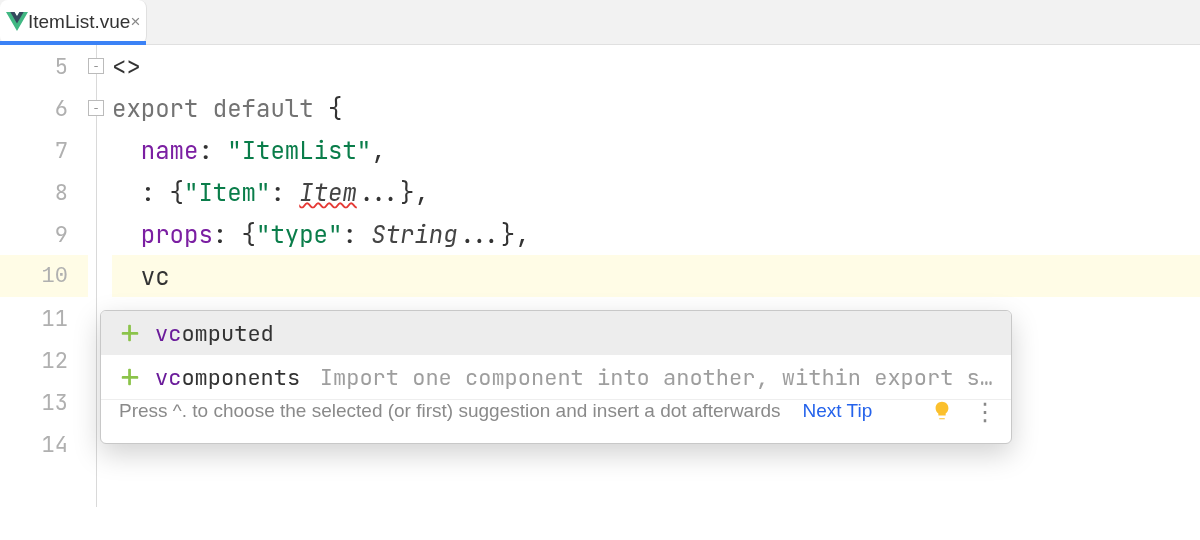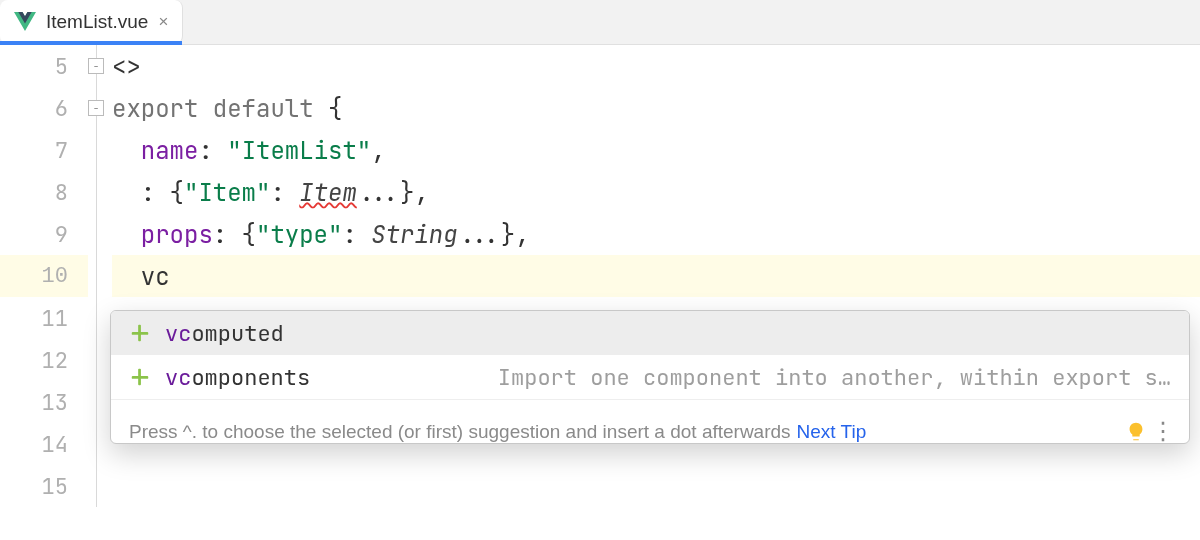--- a/index.html
+++ b/index.html
@@ -14,24 +14,23 @@
   .tab-bar {
     height: 45px;
     background: #f2f2f2;
     display: flex;
     align-items: stretch;
     border-bottom: 1px solid #e0e0e0;
   }
   .tab {
     display: flex;
     align-items: center;
-    padding: 0 14px;
+    padding: 0 6px;
     background: #fff;
     border-right: 1px solid #e0e0e0;
-    gap: 10px;
     position: relative;
     border-radius: 8px;
   }
   .tab::after {
     content: "";
     position: absolute;
     left: 0; right: 0; bottom: -1px;
     height: 4px;
     background: #3b82f6;
   }
@@ -111,23 +110,23 @@
   .tok-key { color: #737373; }
   .tok-str { color: #0a7d4a; }
   .tok-prop { color: #7b1fa2; }
   .tok-ital { font-style: italic; color:#444; }
   .tok-plain { color: #333; }
   .tok-angle { color:#333; }
   .tok-err { text-decoration: underline wavy #e53935; text-decoration-thickness:1.5px;font-style:italic; }
 
   .popup {
     position: absolute;
-    left: 110px;
+    left: 100px;
     top: 310px;
-    width: 1080px;
+    width: 912px;
     background: #fff;
     border: 1px solid #c8c8c8;
     border-radius: 6px;
     box-shadow: 0 10px 28px rgba(0,0,0,0.18);
     overflow: hidden;
     z-index: 50;
   }
   .popup-row {
     display: flex;
     align-items: center;
@@ -147,28 +146,28 @@
     margin-left: auto;
     font-family: "JetBrains Mono","Menlo",monospace;
     color: #9e9e9e;
     white-space: nowrap;
     overflow: hidden;
     text-overflow: ellipsis;
     max-width: 760px;
   }
   .popup-hint {
     display: flex;
-    align-items: flex-end;
+    align-items: flex-start;
     height: 44px;
     padding: 0 10px 0 18px;
     font-family: -apple-system,"Segoe UI",sans-serif;
     font-size: 19px;
     color: #8a8a8a;
     border-top: 1px solid #eee;
-    gap: 0;
+    gap: 16px;
   }
   .popup-hint .next-tip { color: #2563eb; margin-left: 6px; }
   .popup-hint .spacer { flex:1; }
   .bulb { width:22px; height:22px; }
   .more-dots { color:#888; font-size:24px; line-height:1; padding:0 4px; }
 </style>
 </head>
 <body>
 
 <div class="tab-bar">
@@ -189,21 +188,20 @@
     <div class="gutter-line">5</div>
     <div class="gutter-line">6</div>
     <div class="gutter-line">7</div>
     <div class="gutter-line">8</div>
     <div class="gutter-line">9</div>
     <div class="gutter-line current">10</div>
     <div class="gutter-line">11</div>
     <div class="gutter-line">12</div>
     <div class="gutter-line">13</div>
     <div class="gutter-line">14</div>
-    <div class="gutter-line">15</div>
   </div>
 
   <div class="fold-col">
     <div class="fold-mark fm1">−</div>
     <div class="fold-mark fm2">−</div>
   </div>
 
   <div class="code-col">
     <div class="code-line"><span class="tok-angle">&lt;</span><span class="tok-angle">&gt;</span></div>
     <div class="code-line"><span class="tok-key">export</span><span> </span><span class="tok-key">default</span><span class="tok-plain"> {</span></div>

